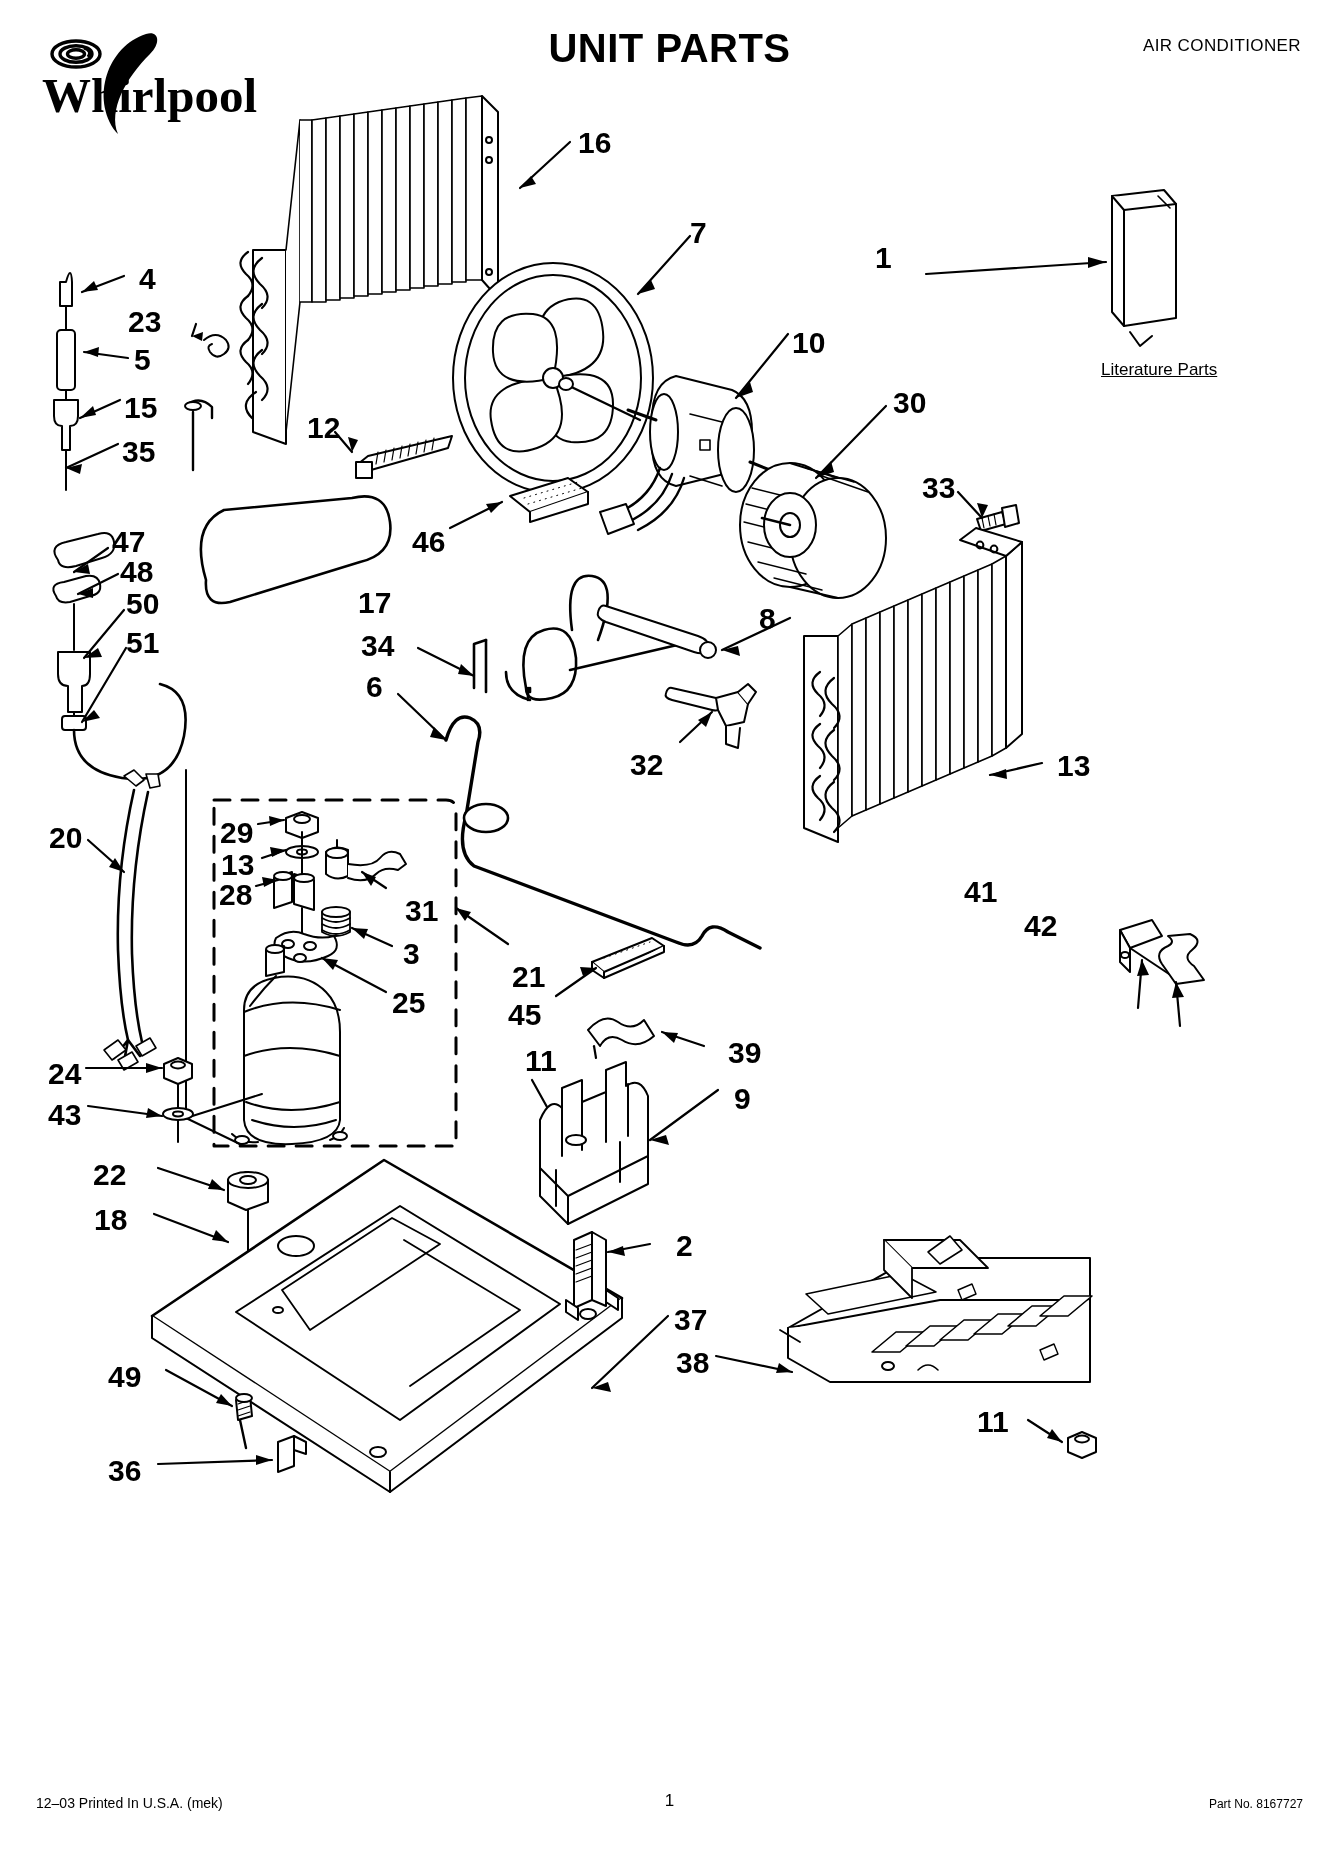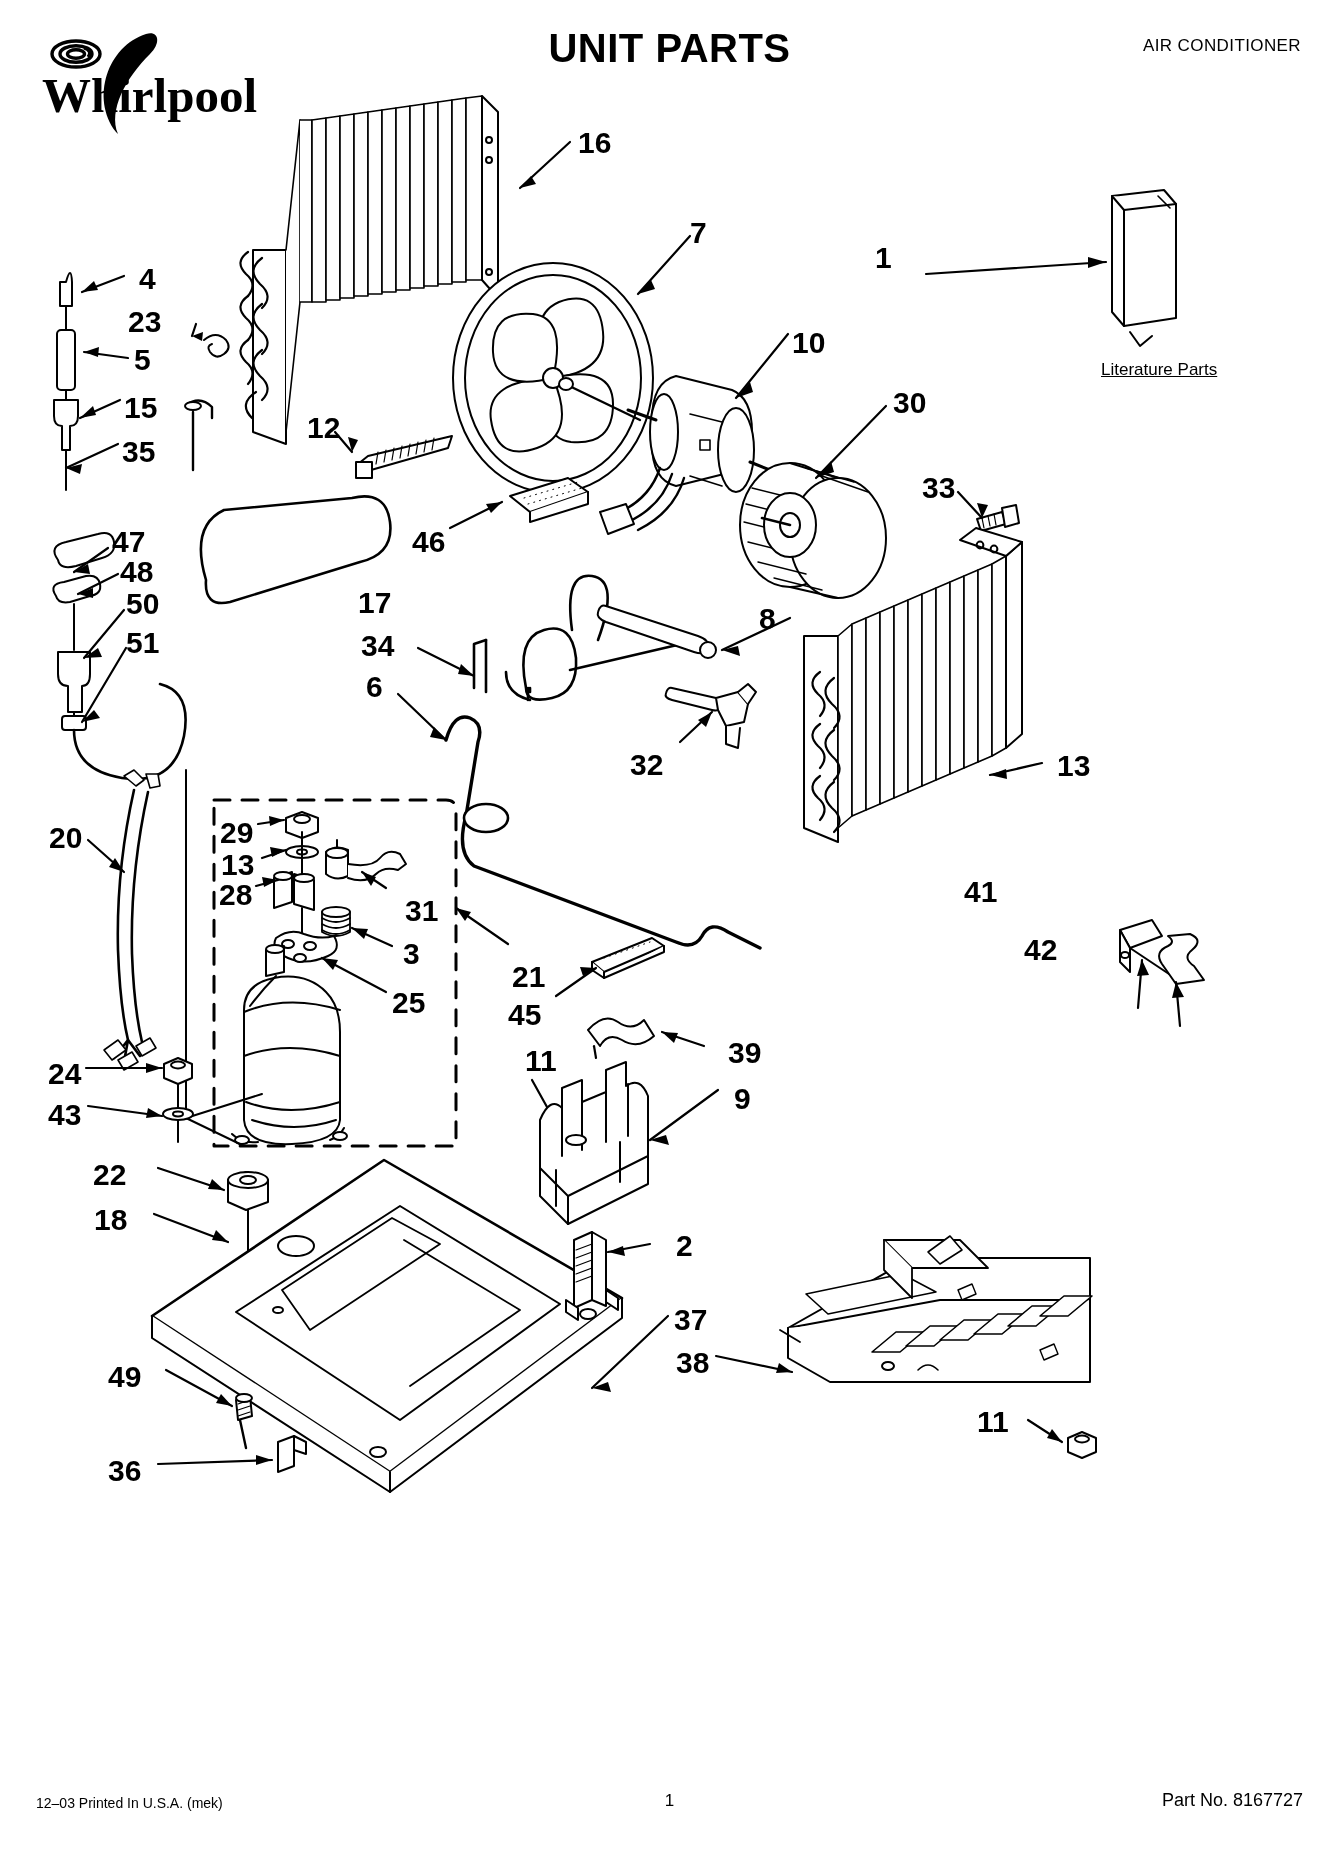--- a/index.html
+++ b/index.html
@@ -7,21 +7,21 @@
   #sheet{position:absolute;inset:0;width:1339px;height:1849px;}
   .abs{position:absolute;}
   
   #brand{left:38px;top:28px;width:240px;height:100px;}
   #title{left:0;right:0;top:26px;text-align:center;font-size:40px;font-weight:bold;letter-spacing:.5px;}
   #subtitle{left:0;right:0;top:72px;text-align:center;font-size:20px;font-weight:bold;}
   #category{right:38px;top:36px;font-size:17px;letter-spacing:.4px;}
   
   #footLeft{left:36px;bottom:38px;font-size:14px;}
   #footCenter{left:0;right:0;bottom:38px;text-align:center;font-size:17px;}
-  #footRight{right:36px;bottom:38px;font-size:18px;}
+  #footRight{right:36px;bottom:38px;font-size:12px;}
   
   .cal{font-size:30px;font-weight:bold;font-family:"Liberation Sans",sans-serif;line-height:1;white-space:nowrap;}
   .lit{font-size:17px;text-decoration:underline;white-space:nowrap;}
   svg{display:block;}
 </style>
 </head>
 <body>
 
 <div id="sheet">
 
@@ -596,21 +596,21 @@
       <div class="abs cal" style="left: 120px; top: 557px;">48</div>
       <div class="abs cal" style="left: 126px; top: 589px;">50</div>
       <div class="abs cal" style="left: 126px; top: 628px;">51</div>
       <div class="abs cal" style="left: 358px; top: 588px;">17</div>
       <div class="abs cal" style="left: 361px; top: 631px;">34</div>
       <div class="abs cal" style="left: 366px; top: 672px;">6</div>
       <div class="abs cal" style="left: 759px; top: 604px;">8</div>
       <div class="abs cal" style="left: 630px; top: 750px;">32</div>
       <div class="abs cal" style="left: 1057px; top: 751px;">13</div>
       <div class="abs cal" style="left: 964px; top: 877px;">41</div>
-      <div class="abs cal" style="left: 1024px; top: 935px;">42</div>
+      <div class="abs cal" style="left: 1024px; top: 911px;">42</div>
       <div class="abs cal" style="left: 49px; top: 823px;">20</div>
       <div class="abs cal" style="left: 220px; top: 818px;">29</div>
       <div class="abs cal" style="left: 221px; top: 850px;">13</div>
       <div class="abs cal" style="left: 219px; top: 880px;">28</div>
       <div class="abs cal" style="left: 391px; top: 896px; margin-left: 14px;">31</div>
       <div class="abs cal" style="left: 403px; top: 939px;">3</div>
       <div class="abs cal" style="left: 392px; top: 988px;">25</div>
       <div class="abs cal" style="left: 512px; top: 962px;">21</div>
       <div class="abs cal" style="left: 508px; top: 1000px;">45</div>
       <div class="abs cal" style="left: 728px; top: 1038px;">39</div>

